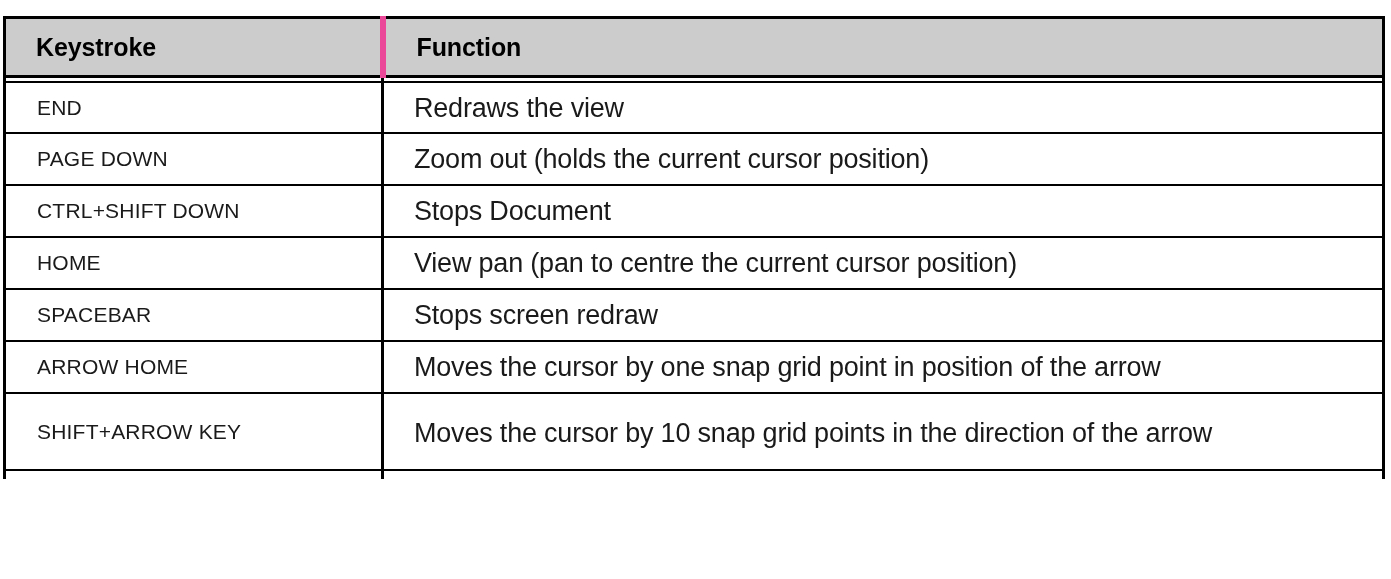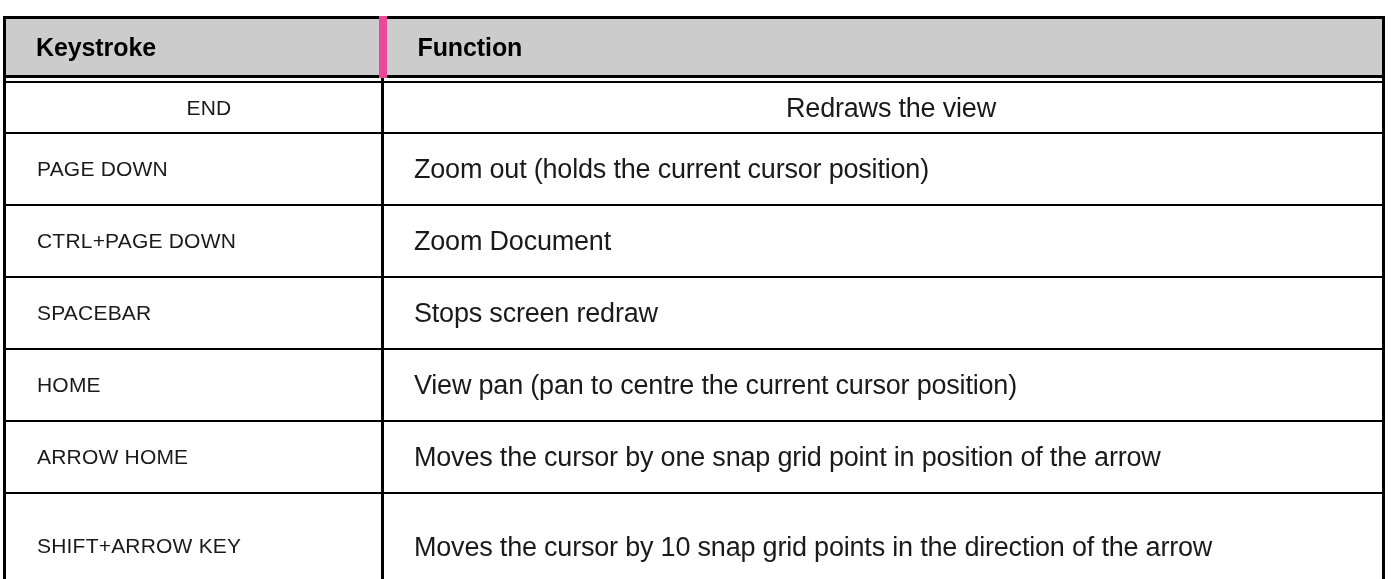--- a/index.html
+++ b/index.html
@@ -48,21 +48,21 @@
     margin: 0;
     text-align: left;
     vertical-align: middle;
     font-size: 25px;
     font-weight: bold;
     color: #000000;
     letter-spacing: -0.1px;
   }
   .kb-head th.th-func {
     padding-left: 31px;
-    border-left: 8px solid #ec4899;
+    border-left: 6px solid #ec4899;
   }
 
   
   .kb-gap td {
     height: 3px;
     padding: 0;
     border-left: 3px solid #000000;
     border-right: 3px solid #000000;
     border-bottom: 2px solid #000000;
     background: #ffffff;
@@ -73,23 +73,23 @@
   .kb-body td {
     border-left: 3px solid #000000;
     border-right: 3px solid #000000;
     border-bottom: 2px solid #000000;
     background: #ffffff;
     vertical-align: middle;
     color: #1a1a1a;
     padding: 0;
   }
 
-  .kb-body tr { height: 72px; }
-  .kb-body tr.row-tall { height: 106px; }
-  .kb-body tr.row-first { height: 51px; text-align: center; }
+  .kb-body tr { height: 52px; }
+  .kb-body tr.row-tall { height: 77px; }
+  .kb-body tr.row-first { height: 51px; }
   .kb-body tr.row-stub { height: 8px; }
 
   td.cell-key {
     padding-left: 31px;
     font-size: 21px;
     letter-spacing: 0.2px;
     white-space: nowrap;
   }
   td.cell-func {
     padding-left: 30px;
@@ -147,32 +147,32 @@
         <td class="cell-func">Redraws the view</td>
       </tr>
 
       <tr>
         <td class="cell-key">PAGE DOWN</td>
         <td class="cell-func">Zoom out (holds the current cursor position)</td>
       </tr>
 
 
       <tr>
-        <td class="cell-key">CTRL+PAGE DOWN</td>
-        <td class="cell-func">Zoom Document</td>
+        <td class="cell-key">CTRL+SHIFT DOWN</td>
+        <td class="cell-func">Stops Document</td>
+      </tr>
+
+      <tr>
+        <td class="cell-key">HOME</td>
+        <td class="cell-func">View pan (pan to centre the current cursor position)</td>
       </tr>
 
       <tr>
         <td class="cell-key">SPACEBAR</td>
         <td class="cell-func">Stops screen redraw</td>
-      </tr>
-
-      <tr>
-        <td class="cell-key">HOME</td>
-        <td class="cell-func">View pan (pan to centre the current cursor position)</td>
       </tr>
 
       <tr>
         <td class="cell-key">ARROW HOME</td>
         <td class="cell-func">Moves the cursor by one snap grid point in position of the arrow</td>
       </tr>
 
       <tr class="row-tall">
         <td class="cell-key">SHIFT+ARROW KEY</td>
         <td class="cell-func">Moves the cursor by 10 snap grid points in the direction of the arrow</td>

